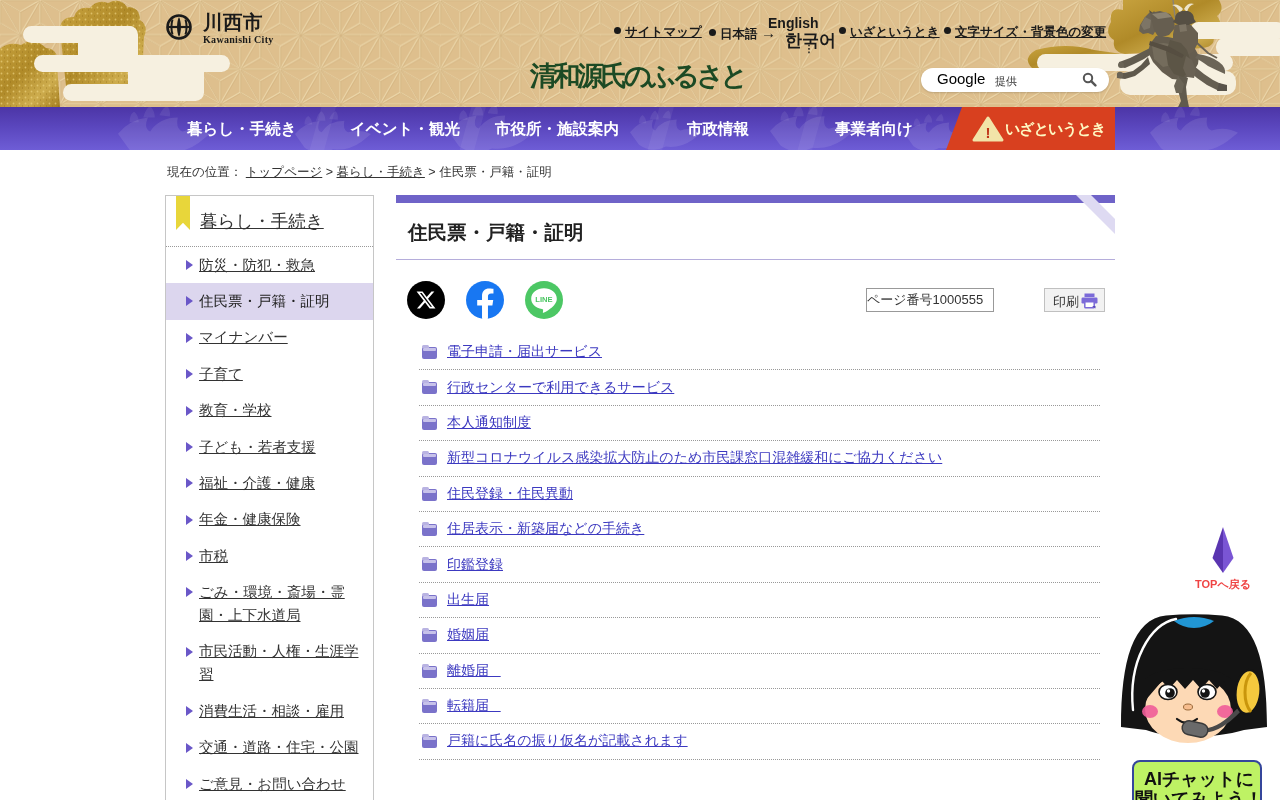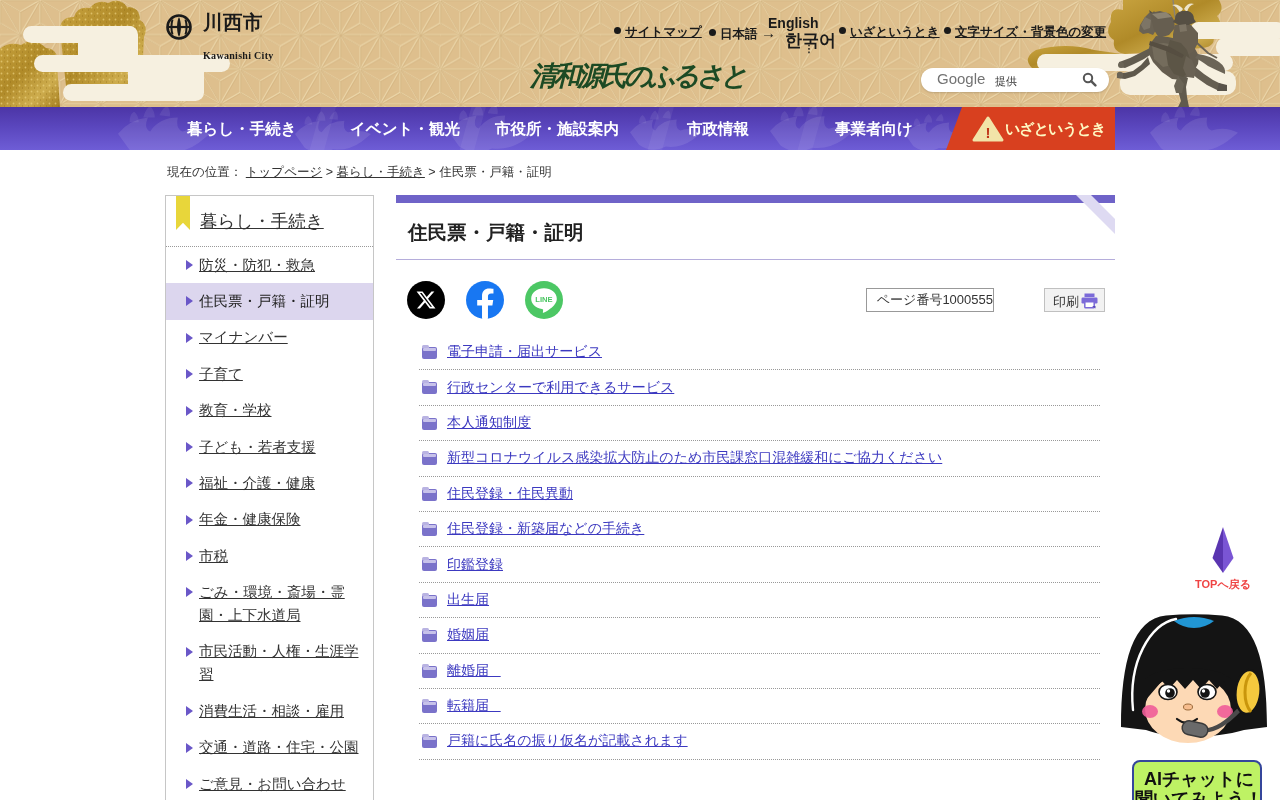--- a/index.html
+++ b/index.html
@@ -6,28 +6,28 @@
 html,body{margin:0;padding:0;width:1280px;height:800px;overflow:hidden;background:#fff;
 font-family:"Liberation Sans",sans-serif;}
 *{box-sizing:border-box;}
 #page{position:relative;width:1280px;height:800px;overflow:hidden;}
 a{text-decoration:underline;}
 
 #hdr{position:absolute;left:0;top:0;width:1280px;height:107px;background:#debf8d;overflow:hidden;}
 #hdr .abs{position:absolute;}
 #logo-txt{position:absolute;left:203px;top:13px;color:#1a1a1a;}
 #logo-txt .jp{font-family:"Liberation Serif",serif;font-size:19.5px;font-weight:bold;letter-spacing:0.5px;line-height:20px;}
-#logo-txt .en{font-family:"Liberation Serif",serif;font-size:10px;font-weight:bold;letter-spacing:0.3px;line-height:10px;margin-top:18px;}
+#logo-txt .en{font-family:"Liberation Serif",serif;font-size:10px;font-weight:bold;letter-spacing:0.3px;line-height:10px;margin-top:2px;}
 #toplinks{position:absolute;left:608px;top:16px;width:560px;height:44px;font-size:12.5px;font-weight:bold;color:#1a1a1a;}
 #toplinks a{color:#1a1a1a;}
 .tl{position:absolute;white-space:nowrap;}
 .blt{display:inline-block;width:7px;height:7px;border-radius:50%;background:#1a1a1a;vertical-align:2px;margin-right:4px;}
-#slogan{position:absolute;left:530px;top:58px;font-family:"Liberation Serif",serif;font-size:27px;font-weight:bold;color:#1c4a24;letter-spacing:-3.5px;white-space:nowrap;font-style:italic;}
+#slogan{position:absolute;left:530px;top:58px;font-family:"Liberation Serif",serif;font-size:27px;font-weight:bold;color:#1c4a24;letter-spacing:-3.5px;white-space:nowrap;}
 #gsearch{position:absolute;left:921px;top:68px;width:188px;height:24px;background:#fff;border-radius:13px;box-shadow:0 1px 2px rgba(0,0,0,.15);}
-#gsearch .g{position:absolute;left:16px;top:2px;font-size:15px;color:#737373;letter-spacing:0;}
+#gsearch .g{position:absolute;left:16px;top:2px;font-size:15px;color:#000000;letter-spacing:0;}
 #gsearch .p{position:absolute;left:74px;top:6px;font-size:11px;color:#333;}
 #gsearch svg{position:absolute;right:12px;top:4px;}
 
 #nav{position:absolute;left:0;top:107px;width:1280px;height:43px;background:linear-gradient(180deg,#4c35a6 0%,#5a46bd 45%,#6e5dd6 100%);overflow:hidden;}
 .navitem{position:absolute;top:0;height:43px;line-height:43px;color:#fff;font-size:15.5px;font-weight:bold;white-space:nowrap;}
 #izatoki{position:absolute;left:946px;top:0;width:169px;height:43px;background:#d8401f;clip-path:polygon(16px 0,169px 0,169px 43px,0 43px);}
 #izatoki .t{position:absolute;left:59px;top:0;line-height:43px;color:#fef9c3;font-size:15px;font-weight:bold;letter-spacing:-1px;}
 #izatoki svg{position:absolute;left:26px;top:9px;}
 
 #crumb{position:absolute;left:167px;top:164px;font-size:12.5px;color:#333;}
@@ -43,21 +43,21 @@
 #sidemenu a{color:#333;margin-top:44px;}
 #sidemenu li.sel{background:#dcd6ee;}
 #sidemenu li.sel a{text-decoration:none;color:#222;}
 
 #main{position:absolute;left:396px;top:195px;width:719px;}
 #mainbar{position:absolute;left:0;top:0;width:719px;height:8px;background:#6f63c8;}
 #mainrib{position:absolute;left:660px;top:0;width:59px;height:40px;}
 #main h1{position:absolute;left:12px;top:24px;margin:0;font-size:19.5px;color:#222;letter-spacing:0;}
 #mainhr{position:absolute;left:0;top:64px;width:719px;height:1px;background:#b5addb;}
 .sns{position:absolute;top:86px;width:38px;height:38px;}
-#pageno{position:absolute;left:470px;top:93px;width:128px;height:24px;border:1px solid #999;font-size:13px;color:#333;text-align:right;line-height:22px;}
+#pageno{position:absolute;left:470px;top:93px;width:128px;height:24px;border:1px solid #999;font-size:13px;color:#333;text-align:left;line-height:22px;}
 #printbtn{position:absolute;left:648px;top:93px;width:61px;height:24px;border:1px solid #c0c0c0;background:#f2f2f2;font-size:13px;color:#333;}
 #printbtn span{position:absolute;left:8px;top:4px;}
 #printbtn svg{position:absolute;right:6px;top:4px;}
 #linklist{position:absolute;left:23px;top:140px;width:681px;margin:0;padding:0;list-style:none;}
 #linklist li{position:relative;height:35.4px;border-bottom:1px dotted #999;}
 #linklist a{position:absolute;left:28px;top:50%;transform:translateY(-50%);font-size:14px;color:#3c39c0;white-space:pre;}
 #linklist .fo{position:absolute;left:3px;top:12px;width:15px;height:12px;background:#7a72ca;border-radius:2px;}
 #linklist .fo:before{content:"";position:absolute;left:0;top:-2px;width:7px;height:3px;background:#b9b3e2;border-radius:1.5px 1.5px 0 0;}
 #linklist .fo:after{content:"";position:absolute;left:1px;top:1px;width:13px;height:3px;background:#c7c2ea;border-radius:1px;}
 
@@ -308,21 +308,21 @@
       <li>
           <span class="fo"></span>
           <a href="#">新型コロナウイルス感染拡大防止のため市民課窓口混雑緩和にご協力ください</a>
         </li>
       <li>
           <span class="fo"></span>
           <a href="#">住民登録・住民異動</a>
         </li>
       <li>
           <span class="fo"></span>
-          <a href="#">住民登録・新築届などの手続き</a>
+          <a href="#">住居表示・新築届などの手続き</a>
         </li>
       <li>
           <span class="fo"></span>
           <a href="#">印鑑登録</a>
         </li>
       <li>
           <span class="fo"></span>
           <a href="#">出生届</a>
         </li>
       <li>

